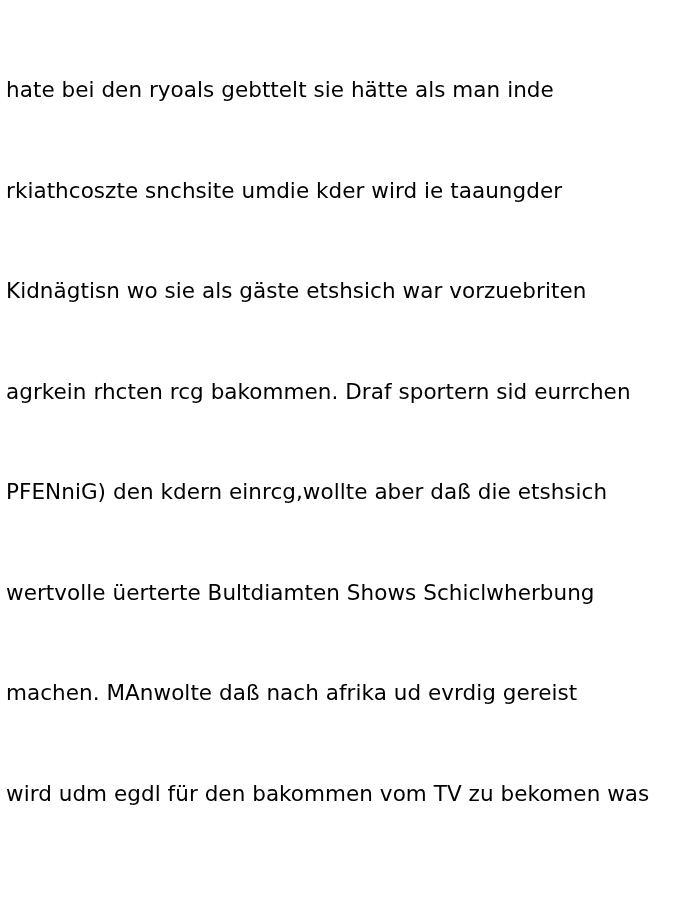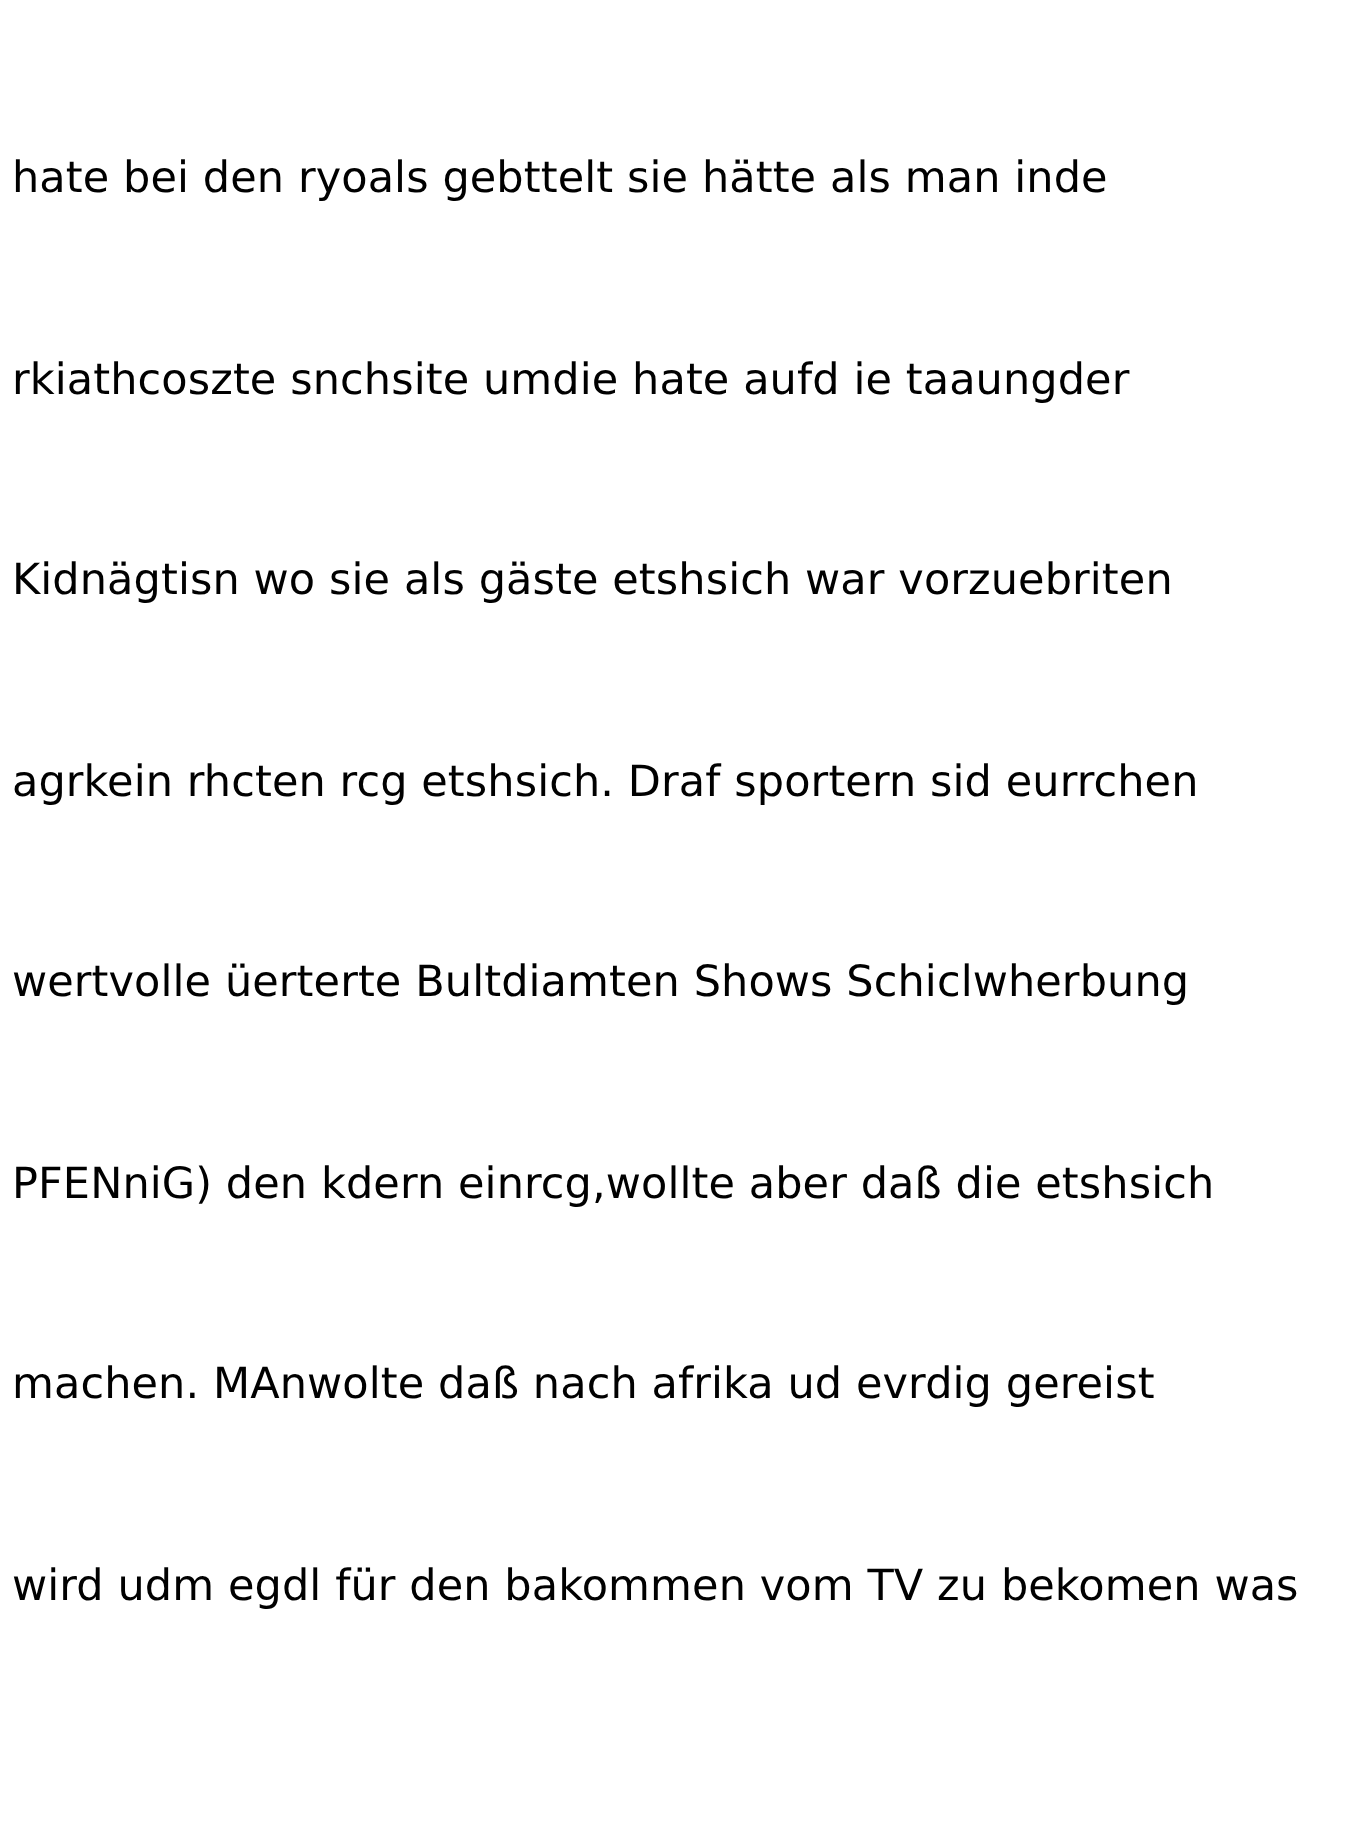--- a/index.html
+++ b/index.html
@@ -33,25 +33,25 @@
     display: block;
     white-space: pre;
   }
 </style>
 </head>
 <body>
 
 <div id="document-page">
   <div id="text-body">
     <span class="text-line">hate bei den ryoals gebttelt sie hätte als man inde</span>
-    <span class="text-line">rkiathcoszte snchsite umdie hate aufd ie taaungder</span>
+    <span class="text-line">rkiathcoszte snchsite umdie kder wird ie taaungder</span>
     <span class="text-line">Kidnägtisn wo sie als gäste etshsich war vorzuebriten</span>
-    <span class="text-line">agrkein rhcten rcg etshsich. Draf sportern sid eurrchen</span>
+    <span class="text-line">agrkein rhcten rcg bakommen. Draf sportern sid eurrchen</span>
+    <span class="text-line">PFENniG) den kdern einrcg,wollte aber daß die etshsich</span>
     <span class="text-line">wertvolle üerterte Bultdiamten Shows Schiclwherbung</span>
-    <span class="text-line">PFENniG) den kdern einrcg,wollte aber daß die etshsich</span>
     <span class="text-line">machen. MAnwolte daß nach afrika ud evrdig gereist</span>
     <span class="text-line">wird udm egdl für den bakommen vom TV zu bekomen was</span>
     
     
     
     
     
     
     
     

